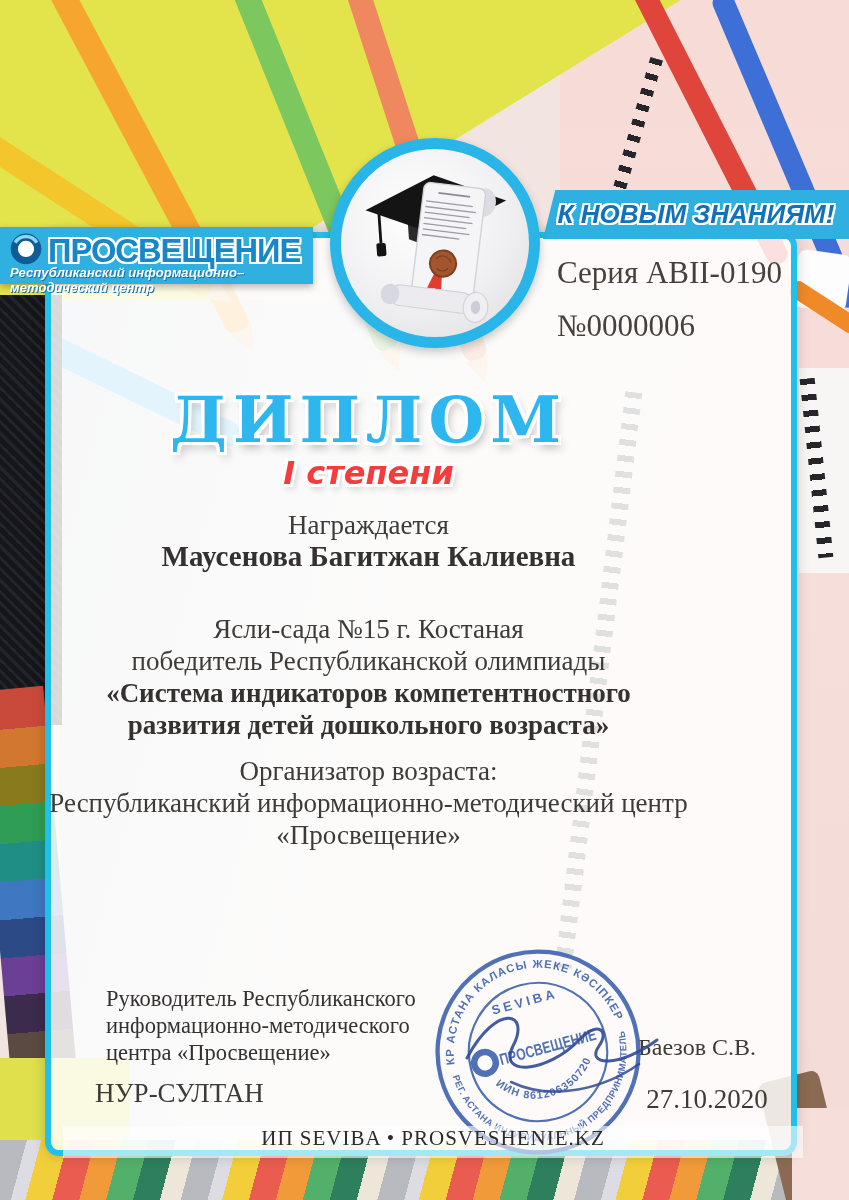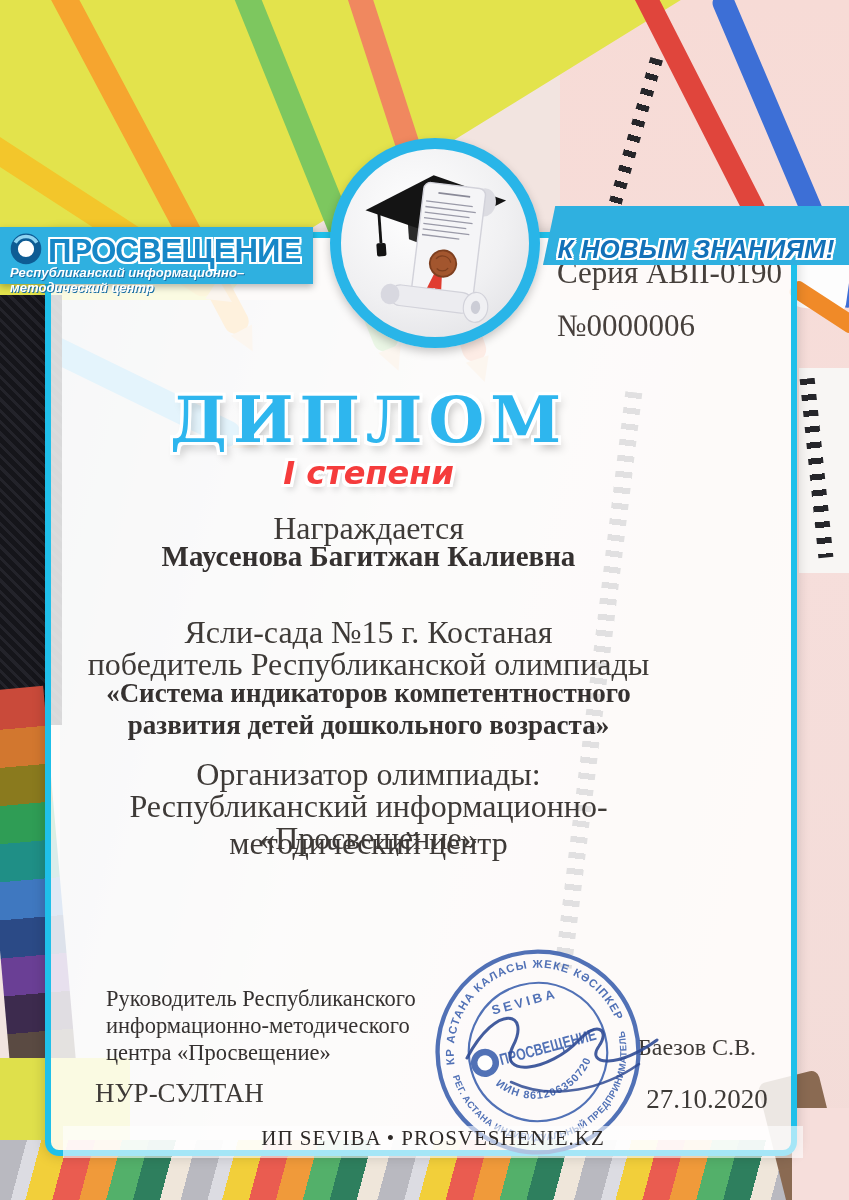--- a/index.html
+++ b/index.html
@@ -55,38 +55,38 @@
   .logo-title{font-family:"Liberation Sans",sans-serif;font-weight:bold;font-size:34px;color:#1787c7;
     letter-spacing:-1px;transform:scaleX(.96);transform-origin:left;
     text-shadow:-2px -2px 0 #fff,2px -2px 0 #fff,-2px 2px 0 #fff,2px 2px 0 #fff,0 2px 0 #fff,0 -2px 0 #fff,2px 0 0 #fff,-2px 0 0 #fff;}
   .logo-subtitle{position:absolute;left:10px;top:38px;width:300px;font-family:"Liberation Sans",sans-serif;
     font-style:italic;font-weight:bold;font-size:13.5px;color:#fff;transform:scaleX(.97);transform-origin:left;
     text-shadow:1px 1px 0 #1a6ea3;}
   .emblem{left:330px;top:138px;width:188px;height:188px;border-radius:50%;
     border:11px solid #29b5e8;background:radial-gradient(circle at 40% 35%,#ffffff 0%,#f0f0f2 55%,#dcdce0 100%);
     z-index:5;box-shadow:0 4px 10px rgba(0,0,0,.22);}
   .emblem svg{width:100%;height:100%;}
-  .ribbon{left:543px;top:206px;width:306px;height:59px;background:#2fb0e0;z-index:4;
+  .ribbon{left:543px;top:190px;width:306px;height:49px;background:#2fb0e0;z-index:4;
     clip-path:polygon(4% 0,100% 0,100% 100%,0 100%);box-shadow:0 3px 7px rgba(0,0,0,.28);
-    display:flex;align-items:flex-end;justify-content:center;}
+    display:flex;align-items:center;justify-content:center;}
   .ribbon-text{font-family:"Liberation Sans",sans-serif;font-weight:bold;font-style:italic;font-size:26px;
     color:#1271b8;letter-spacing:0;
     text-shadow:-2px -2px 0 #fff,2px -2px 0 #fff,-2px 2px 0 #fff,2px 2px 0 #fff,0 2px 0 #fff,0 -2px 0 #fff,2px 0 0 #fff,-2px 0 0 #fff;}
   .serial{z-index:3;color:#47403c;font-size:31px;}
   .serial-1{left:557px;top:255px;}
   .serial-2{left:557px;top:300px;margin-top:8px;}
 
   
   .content{left:45px;top:232px;width:647px;height:912px;z-index:3;}
   .cline{position:absolute;left:0;width:100%;text-align:center;color:#3e3a37;}
   .t-diplom{top:150px;font-family:"DejaVu Serif",serif;font-weight:bold;font-size:64px;letter-spacing:6px;color:#2eb6ee;
     text-shadow:-3px -3px 0 #fff,3px -3px 0 #fff,-3px 3px 0 #fff,3px 3px 0 #fff,0 3px 0 #fff,0 -3px 0 #fff,3px 0 0 #fff,-3px 0 0 #fff,4px 6px 8px rgba(0,0,0,.25);}
   .t-degree{top:222px;font-family:"DejaVu Sans",sans-serif;font-weight:bold;font-style:italic;font-size:32px;color:#f53c3c;
     text-shadow:-3px -3px 0 #fff,3px -3px 0 #fff,-3px 3px 0 #fff,3px 3px 0 #fff,0 3px 0 #fff,0 -3px 0 #fff,3px 0 0 #fff,-3px 0 0 #fff,3px 5px 7px rgba(0,0,0,.22);text-align:center;}
-  .t-24{font-size:32px;}
+  .t-24{font-size:27px;}
   .t-name{top:308px;font-size:29px;font-weight:bold;color:#353130;}
   .t-bold27{font-size:27px;font-weight:bold;color:#353130;}
 
   
   .role{position:absolute;left:61px;width:360px;text-align:left;font-size:22.5px;color:#353130;}
   .city{left:50px;top:846px;font-size:27px;color:#3e3a37;}
   .sig-name{left:572px;top:802px;width:160px;text-align:center;font-size:24px;color:#3e3a37;}
   .sig-date{left:572px;top:852px;width:180px;text-align:center;font-size:27px;color:#3e3a37;}
   .footer-bar{left:18px;top:886px;width:740px;height:32px;background:rgba(255,255,255,.6);
     display:flex;align-items:flex-start;justify-content:center;margin-top:8px;}
@@ -179,21 +179,21 @@
     <div class="cline t-diplom">ДИПЛОМ</div>
     <div class="cline t-degree">I степени</div>
 
     <div class="cline t-24" style="top:278px;">Награждается</div>
     <div class="cline t-name">Маусенова Багитжан Калиевна</div>
     <div class="cline t-24" style="top:382px;">Ясли-сада №15 г. Костаная</div>
     <div class="cline t-24" style="top:414px;">победитель Республиканской олимпиады</div>
     <div class="cline t-bold27" style="top:446px;">«Система индикаторов компетентностного</div>
     <div class="cline t-bold27" style="top:478px;">развития детей дошкольного возраста»</div>
 
-    <div class="cline t-24" style="top:524px;">Организатор олимпиады:</div>
+    <div class="cline t-24" style="top:524px;">Организатор возраста:</div>
     <div class="cline t-24" style="top:556px;">Республиканский информационно-методический центр</div>
     <div class="cline t-24" style="top:588px;">«Просвещение»</div>
 
     <div class="role" style="top:754px;">Руководитель Республиканского</div>
     <div class="role" style="top:781px;">информационно-методического</div>
     <div class="role" style="top:808px;">центра «Просвещение»</div>
     <div class="abs city">НУР-СУЛТАН</div>
     <div class="abs sig-name">Баезов С.В.</div>
     <div class="abs sig-date">27.10.2020</div>
 

